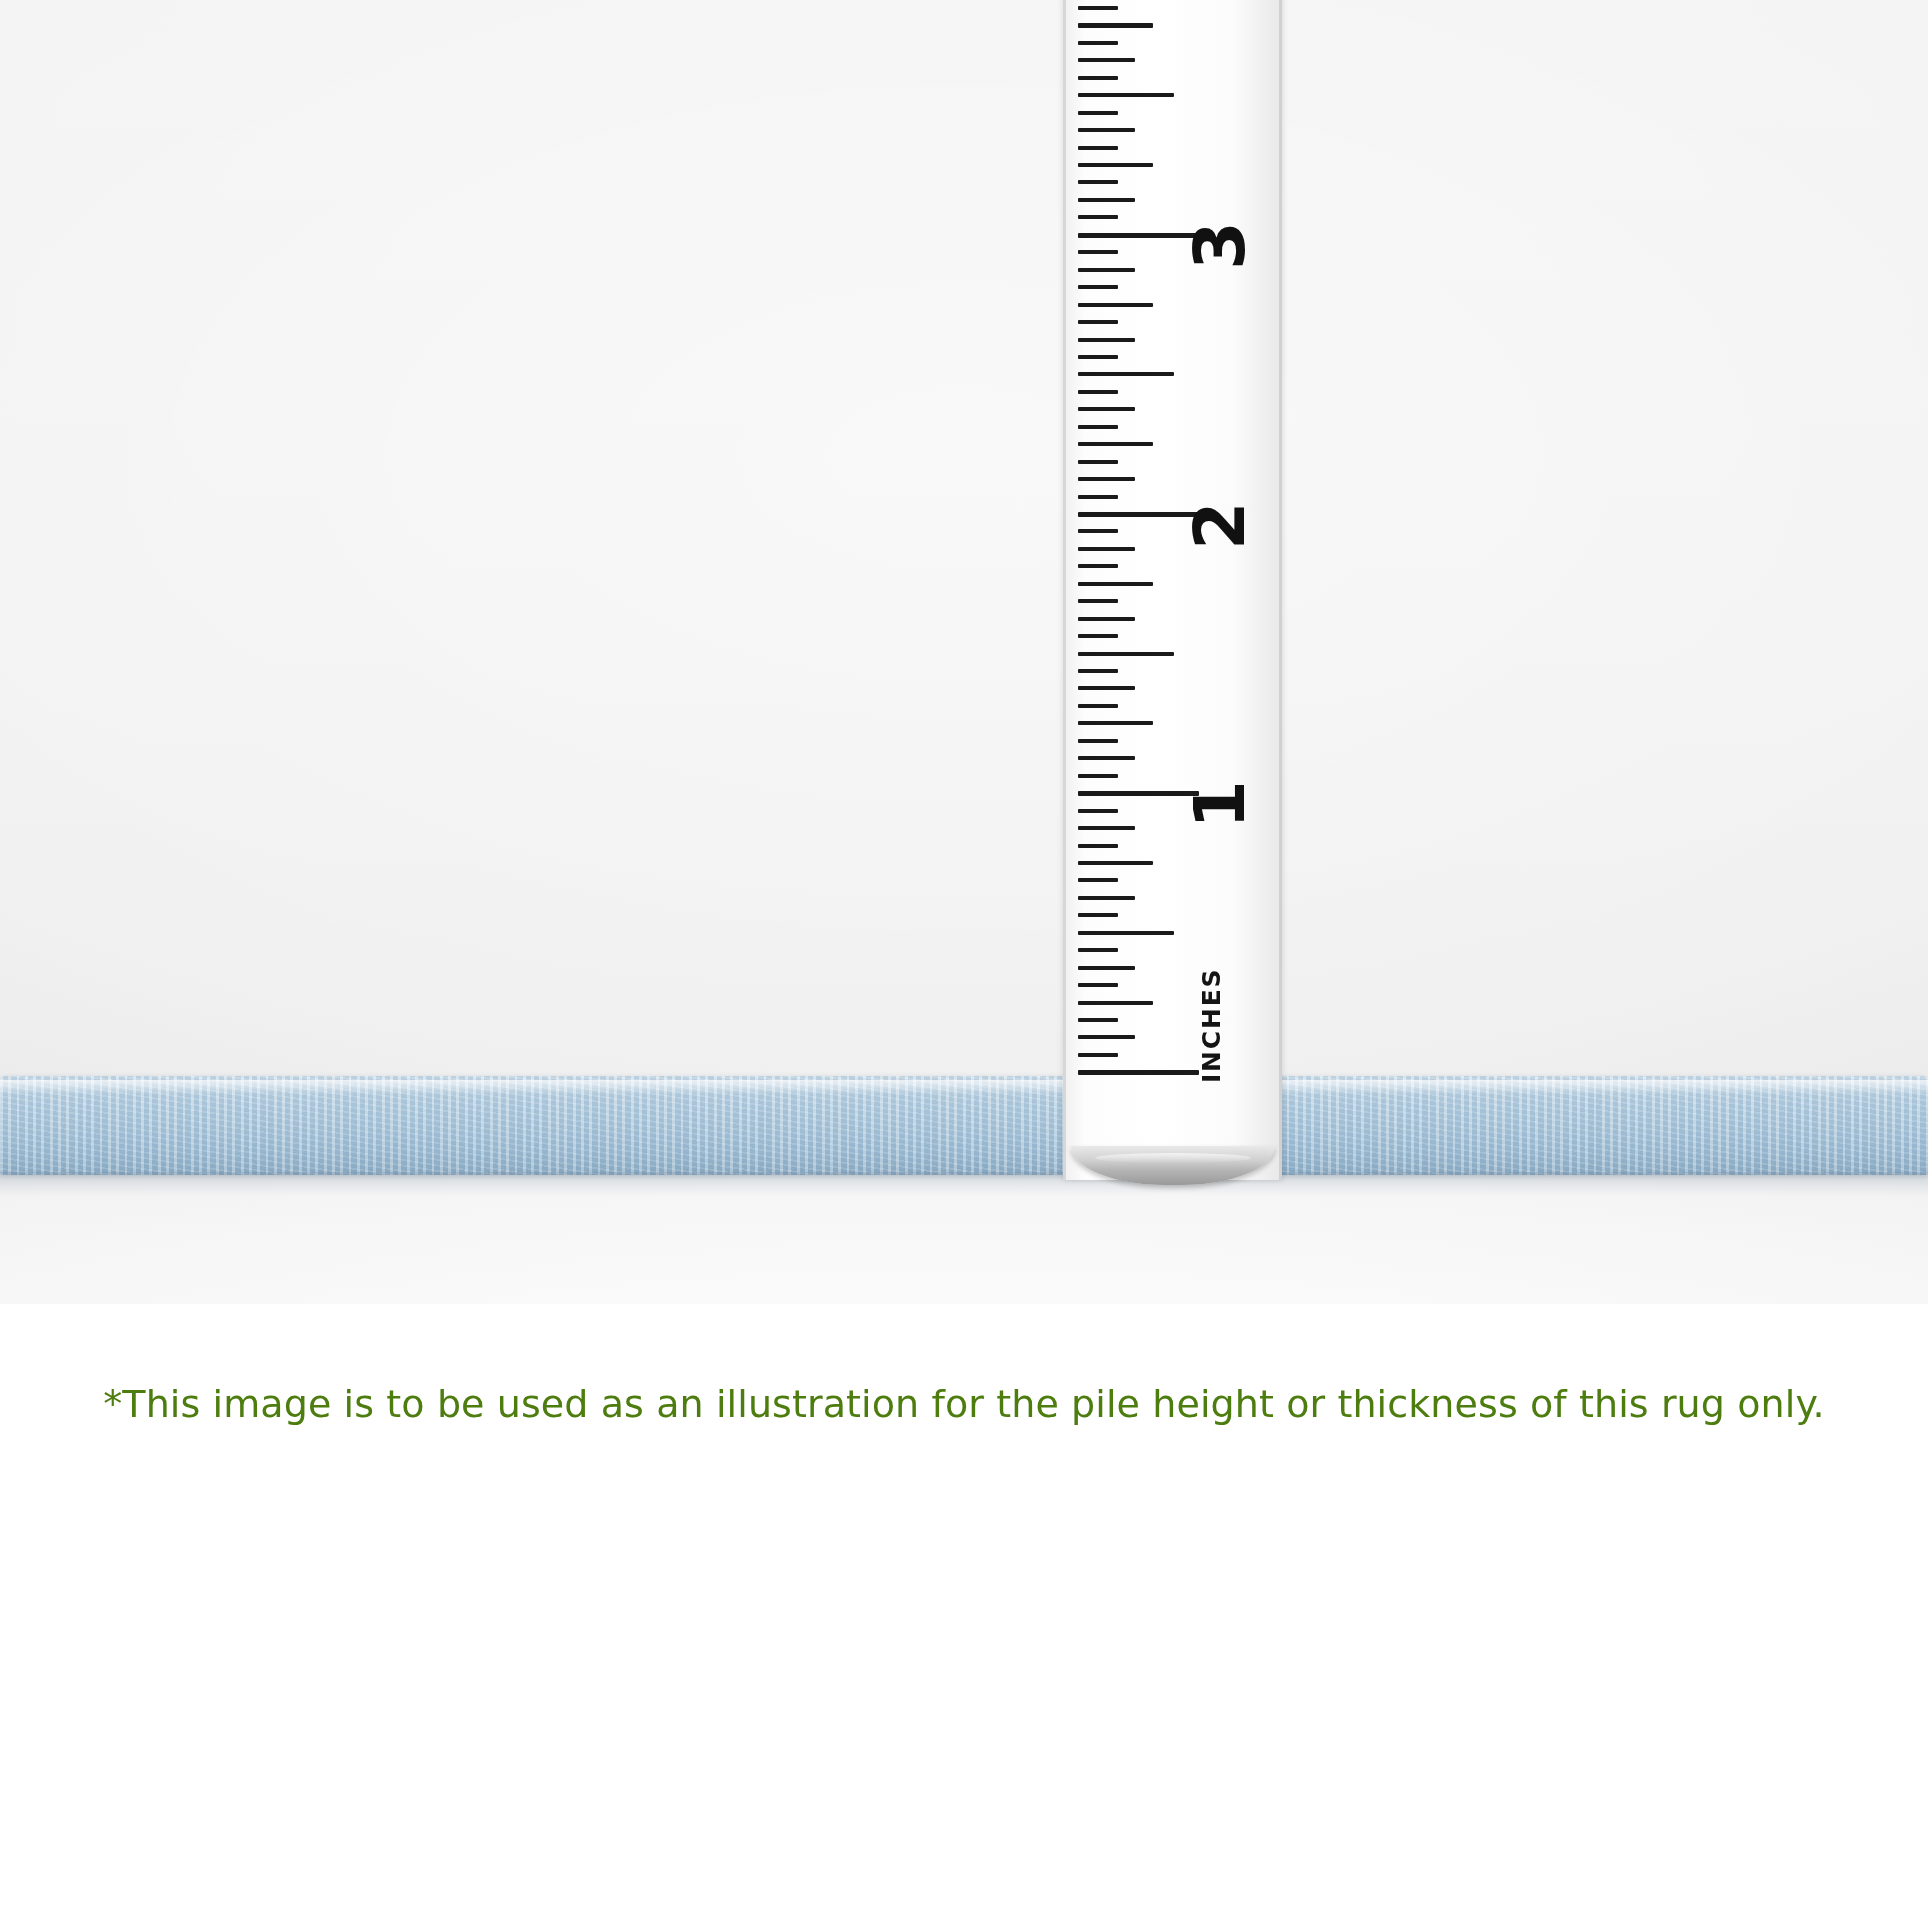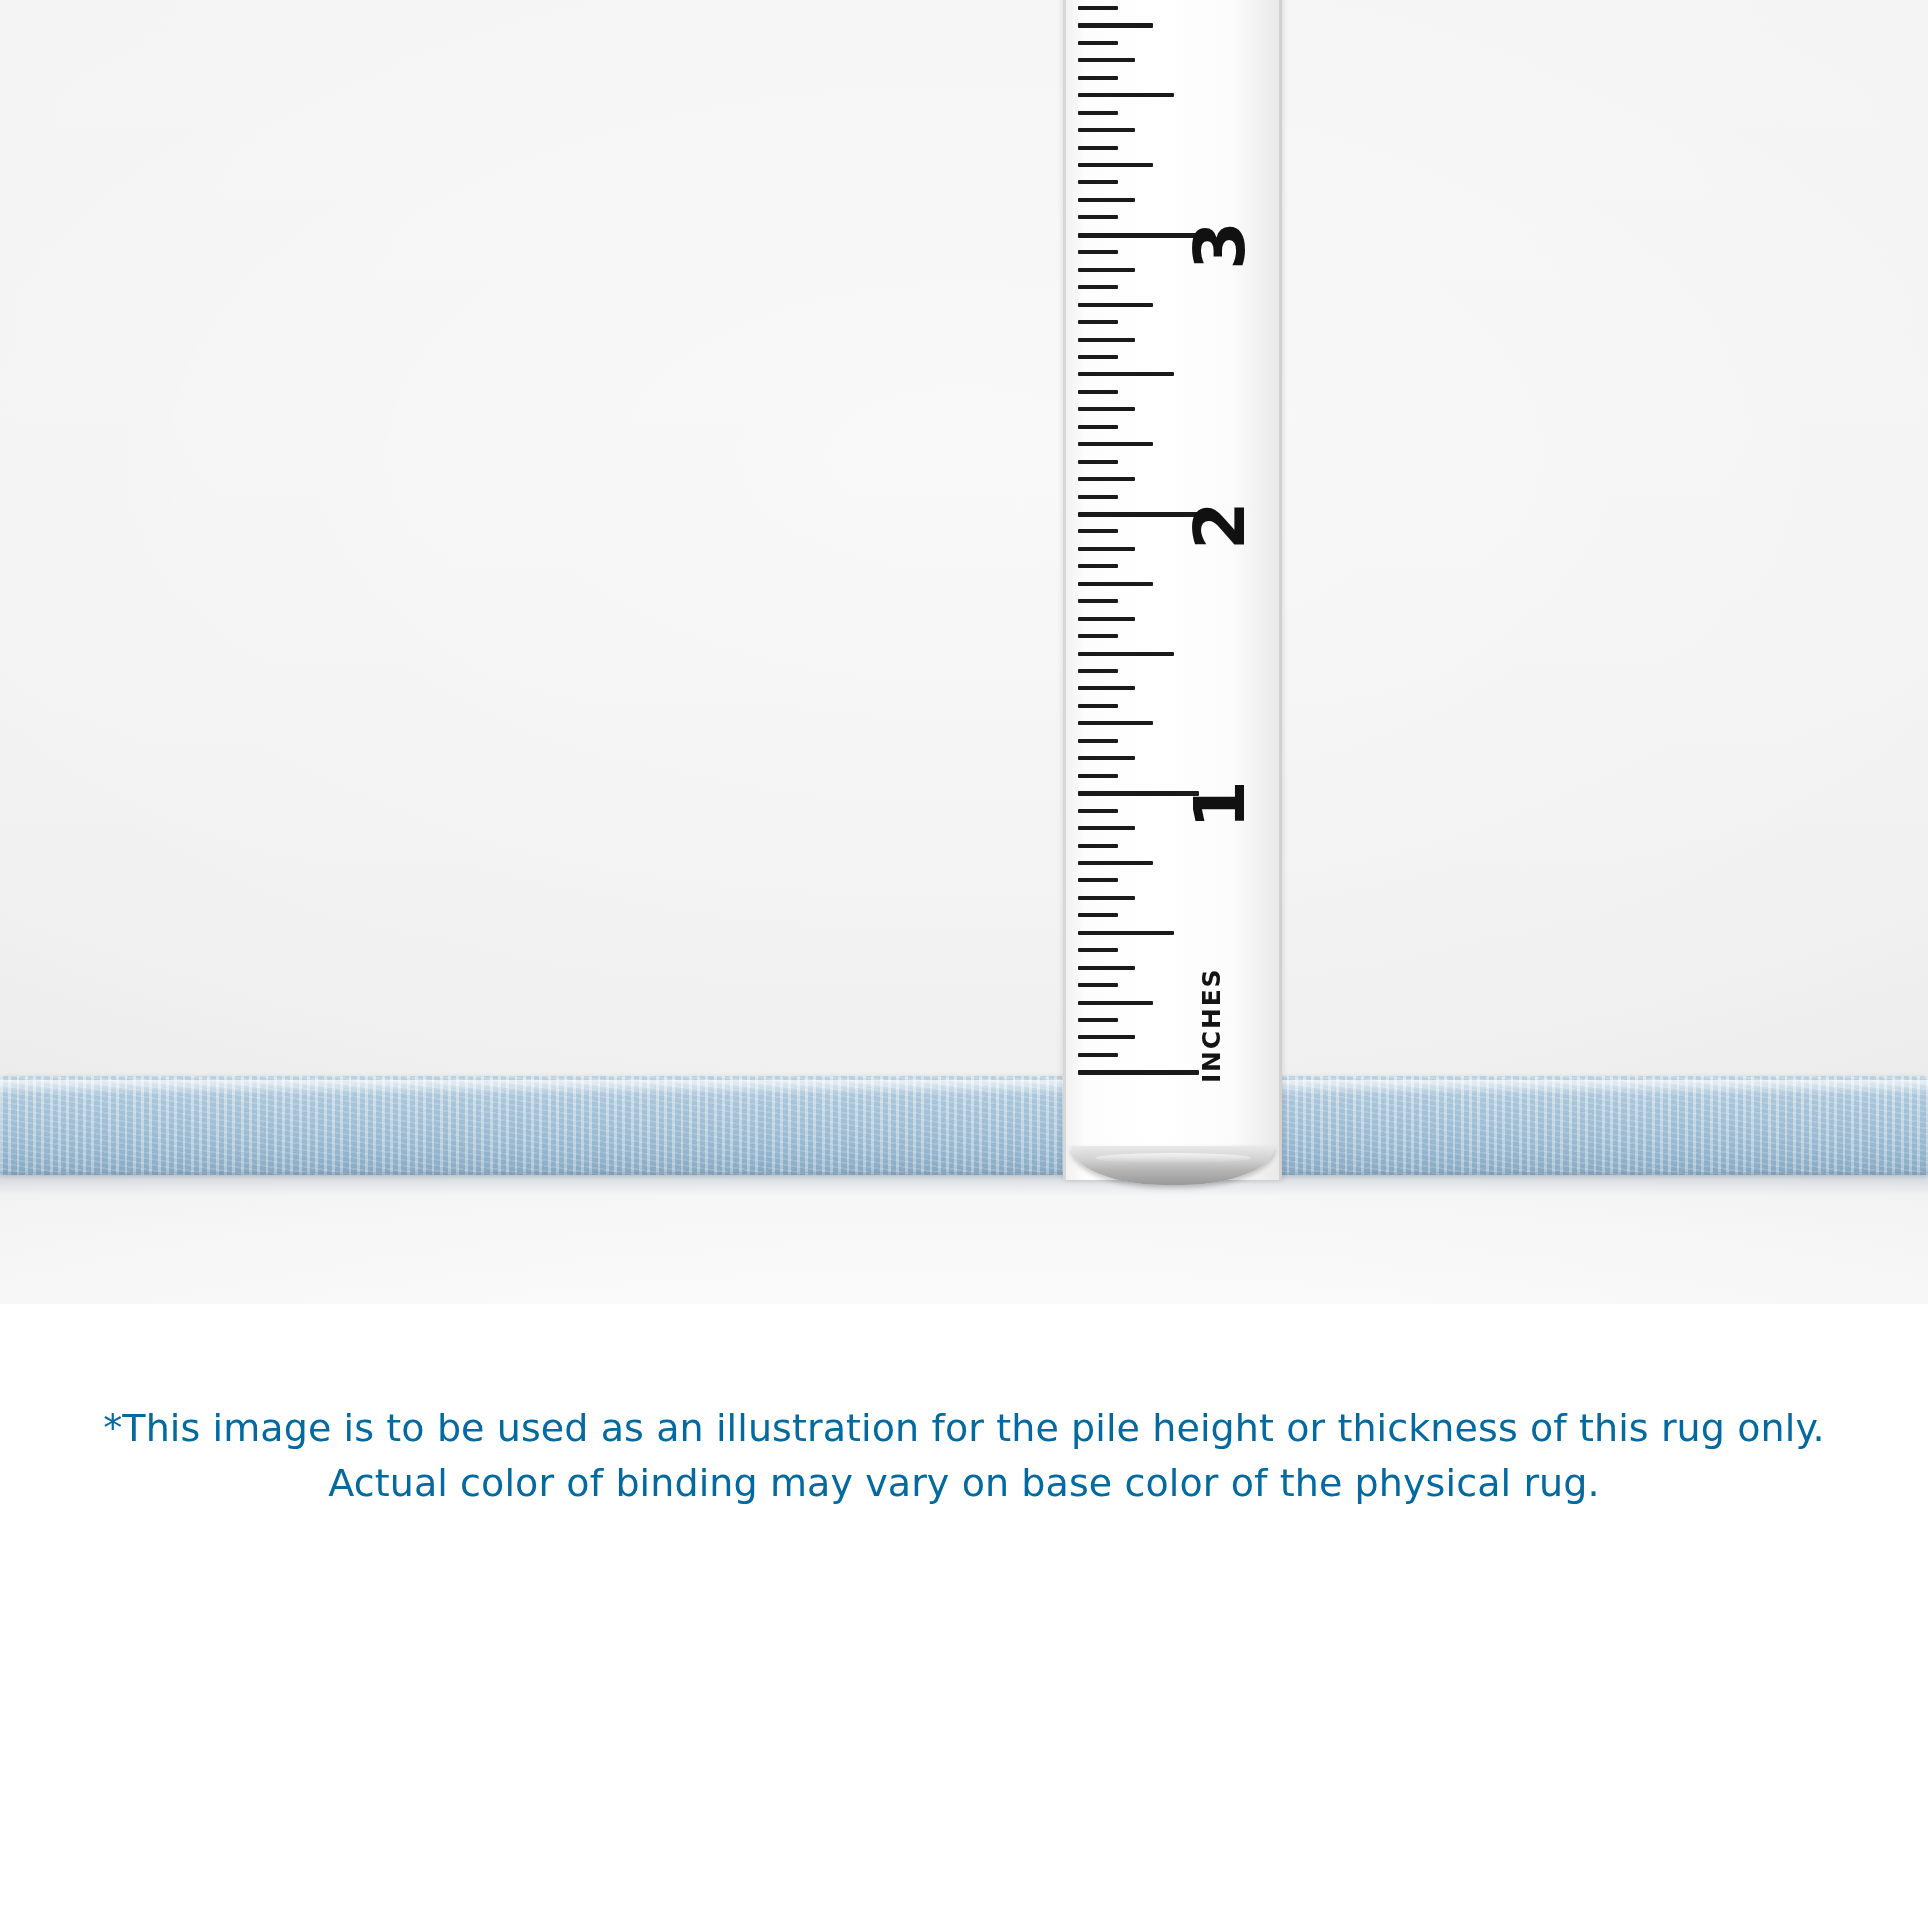--- a/index.html
+++ b/index.html
@@ -193,26 +193,25 @@
     border-radius: 50%;
   }
 
   
   .caption {
     position: absolute;
     left: 0;
     top: 1377px;
     width: 1928px;
     text-align: center;
-    color: #0369a1;
+    color: #4d7c0f;
     font-family: "DejaVu Sans", sans-serif;
     font-size: 38px;
     line-height: 1.45;
     letter-spacing: 0.1px;
-    margin-top: 24px;
   }
   .caption-line {
     display: block;
   }
 </style>
 </head>
 <body>
 
 <div class="scene">
 
@@ -298,17 +297,16 @@
         <div class="tape-num" style="top: 555px;">2</div>
         <div class="tape-num" style="top: 275px;">3</div>
       </div>
     <div class="tape-inches-label" style="top:1088px;">INCHES</div>
   </div>
 
   <div class="tape-hook"></div>
 
   <div class="caption">
     <span class="caption-line">*This image is to be used as an illustration for the pile height or thickness of this rug only.</span>
-    <span class="caption-line">Actual color of binding may vary on base color of the physical rug.</span>
   </div>
 
 </div>
 
 
 </body></html>

